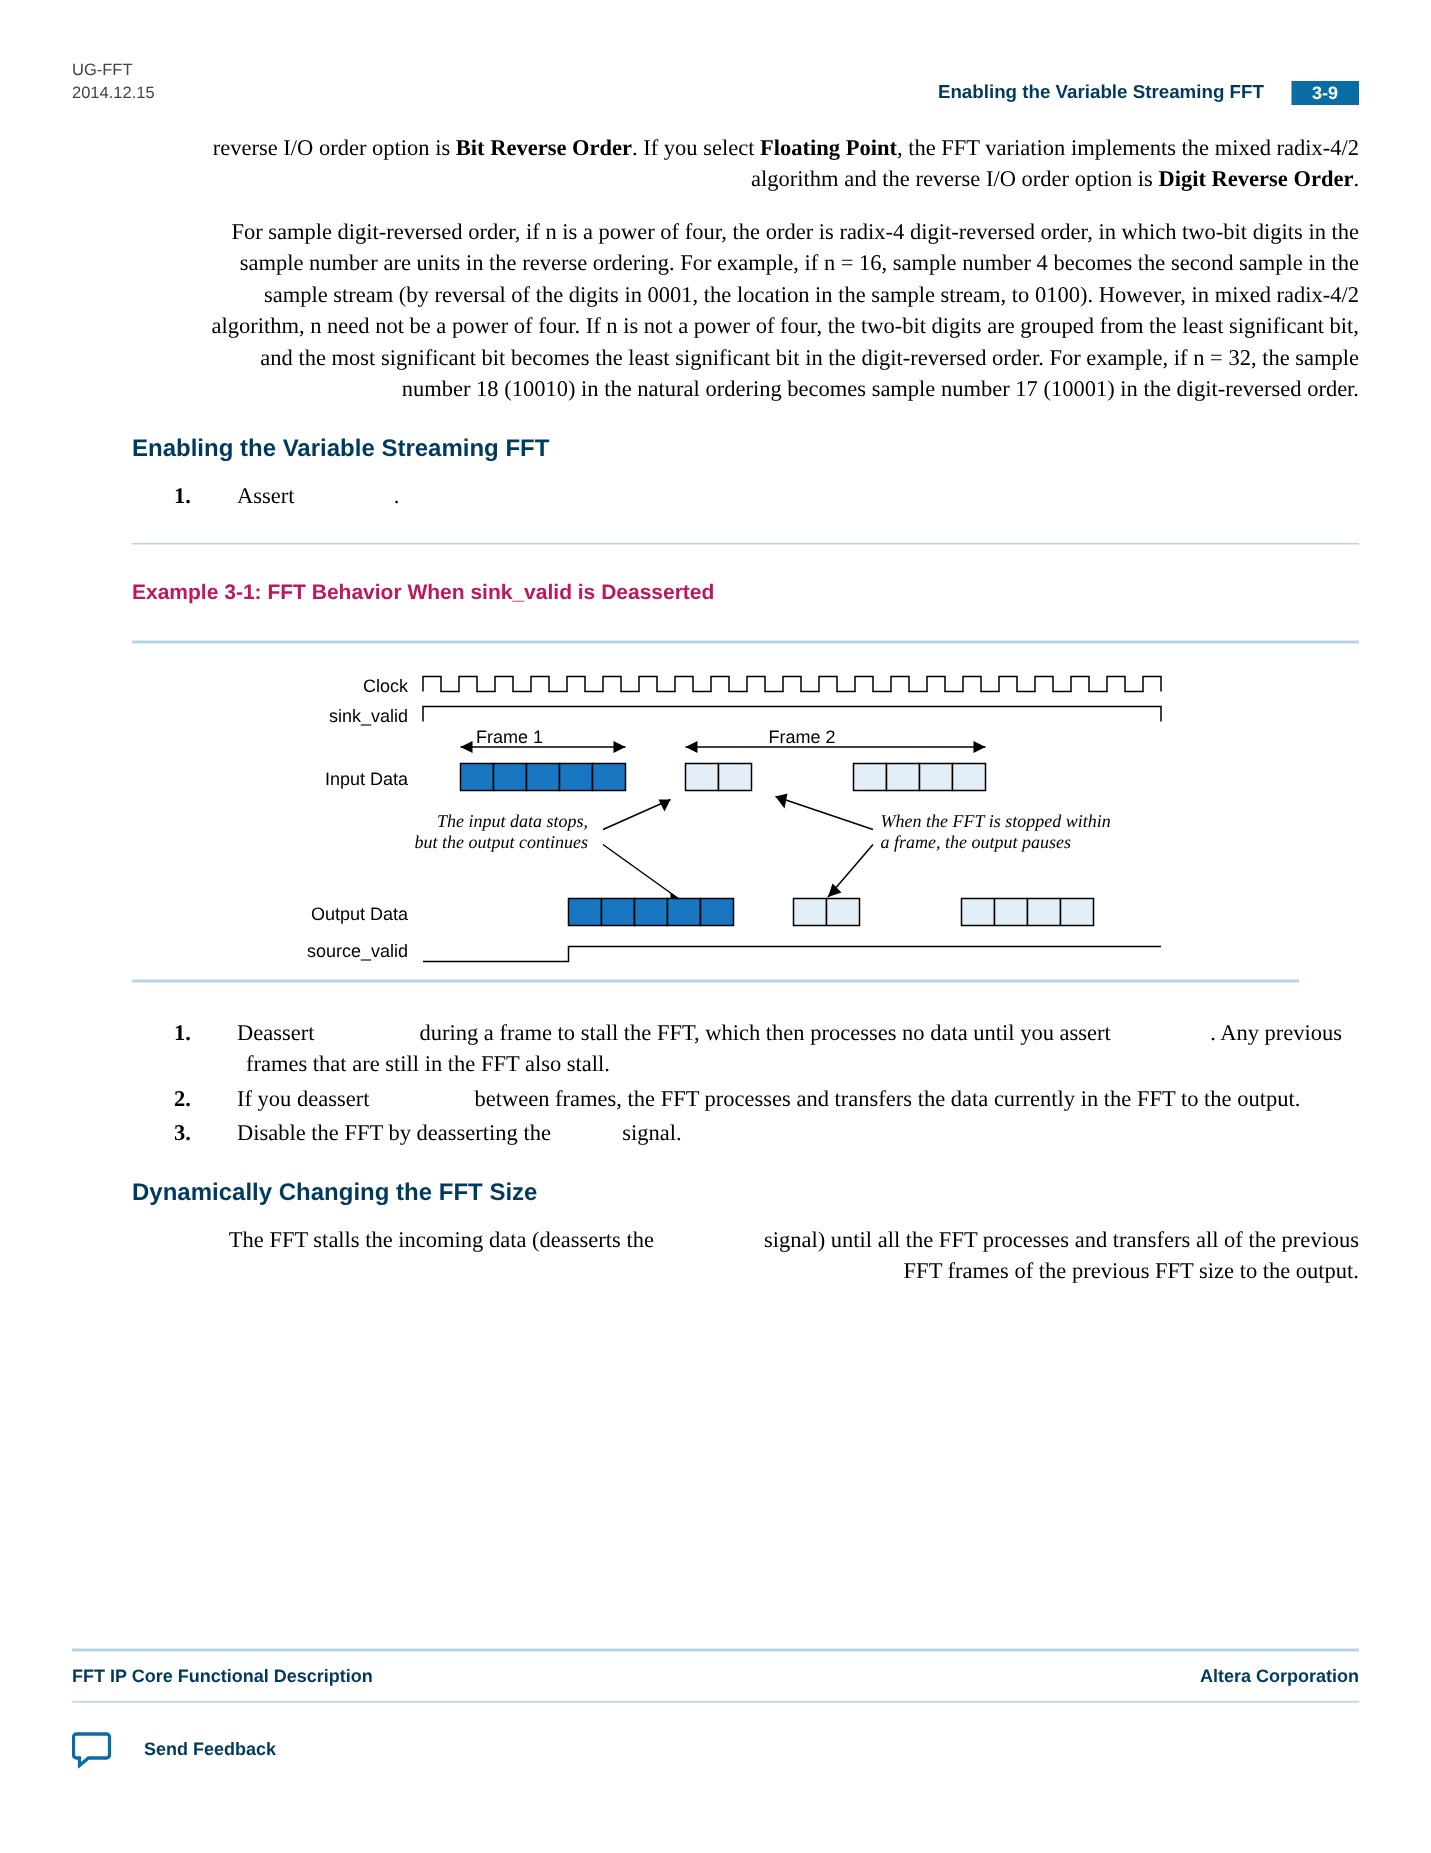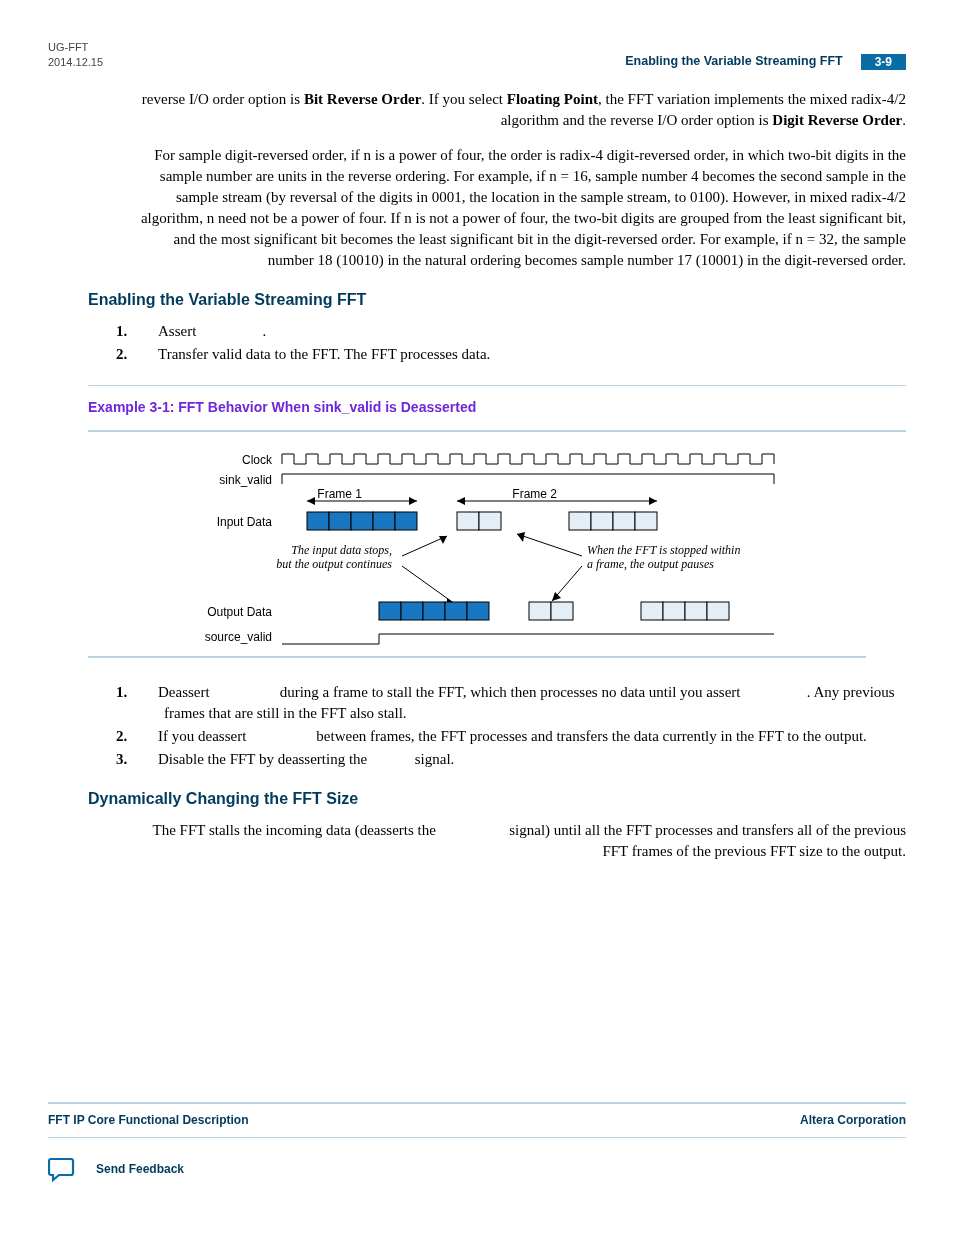--- a/index.html
+++ b/index.html
@@ -73,27 +73,27 @@
   }
   .ol .num {
     font-weight: bold;
     display: inline-block;
     width: 18px;
   }
   .example-title {
     font-family: Arial, sans-serif;
     font-size: 14px;
     font-weight: bold;
-    color: #6d28d9;
+    color: #be185d;
     margin-top: 20px;
     margin-bottom: 8px;
     margin-left: 40px;
     border-top: 1px solid #b8d4e3;
     border-bottom: 2px solid #b8d4e3;
-    padding: 12px 0;
+    padding: 22px 0;
   }
   .diagram-wrap {
     margin: 14px 40px 24px 40px;
     border-bottom: 2px solid #b8d4e3;
   }
   .diagram {
     display: block;
     margin: 0 auto;
   }
   .sig-label {
@@ -157,21 +157,20 @@
 
 <div class="body-indent para">
   <span>reverse I/O order option is </span><span class="bold">Bit Reverse Order</span><span>. If you select </span><span class="bold">Floating Point</span><span>, the FFT variation implements the mixed radix-4/2 algorithm and the reverse I/O order option is </span><span class="bold">Digit Reverse Order</span><span>.</span>
 </div>
 
 <div class="body-indent para">For sample digit-reversed order, if n is a power of four, the order is radix-4 digit-reversed order, in which two-bit digits in the sample number are units in the reverse ordering. For example, if n = 16, sample number 4 becomes the second sample in the sample stream (by reversal of the digits in 0001, the location in the sample stream, to 0100). However, in mixed radix-4/2 algorithm, n need not be a power of four. If n is not a power of four, the two-bit digits are grouped from the least significant bit, and the most significant bit becomes the least significant bit in the digit-reversed order. For example, if n = 32, the sample number 18 (10010) in the natural ordering becomes sample number 17 (10001) in the digit-reversed order.</div>
 
 <div class="h2">Enabling the Variable Streaming FFT</div>
 <ol class="ol">
   <li><span class="num">1.</span><span>Assert </span><span style="color:#fff">sink_valid</span><span>.</span></li>
-  <li><span class="num">2.</span><span>Transfer valid data to the FFT. The FFT processes data.</span></li>
 </ol>
 
 <div class="example-title">Example 3-1: FFT Behavior When sink_valid is Deasserted</div>
 
 <div class="diagram-wrap">
 <svg class="diagram" width="640" height="210">
 
   <text x="115" y="18" class="sig-label">Clock</text>
   <text x="115" y="38" class="sig-label">sink_valid</text>
   <text x="115" y="80" class="sig-label">Input Data</text>

